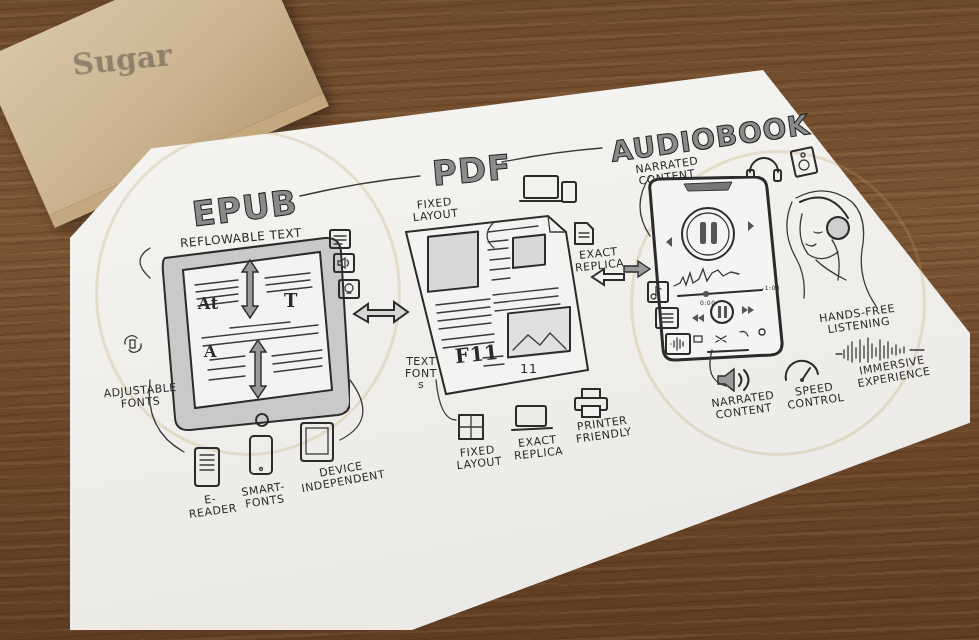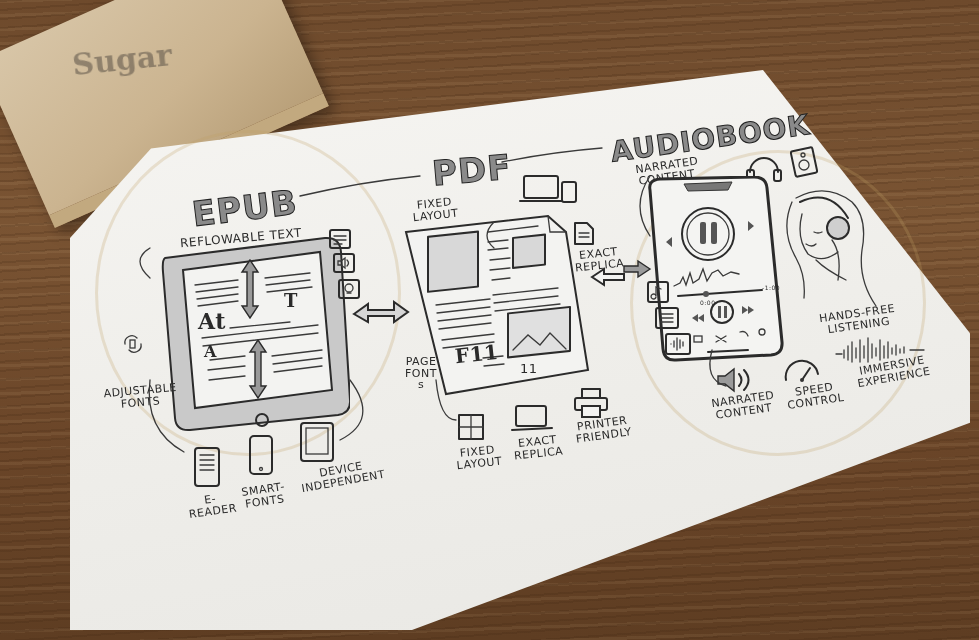--- a/index.html
+++ b/index.html
@@ -85,21 +85,21 @@
       <line x1="53" y1="116" x2="168" y2="103"></line>
     <line x1="60" y1="130" x2="95" y2="126"></line>
       <line x1="58" y1="140" x2="95" y2="136"></line>
       <line x1="59" y1="150" x2="95" y2="146"></line>
     <line x1="122" y1="126" x2="172" y2="120"></line>
       <line x1="123" y1="134" x2="172" y2="128"></line>
       <line x1="124" y1="142" x2="172" y2="136"></line>
   </g>
   <circle cx="112" cy="190" r="6" class="ink"></circle>
 </svg>
-<div class="lbl" style="left:198px;top:310px;font-family:'DejaVu Serif',serif;font-size:22px;text-transform:none;font-weight:bold;">At</div>
+<div class="lbl" style="left:198px;top:296px;font-family:'DejaVu Serif',serif;font-size:16px;text-transform:none;font-weight:bold;">At</div>
 <div class="lbl" style="left:284px;top:292px;font-family:'DejaVu Serif',serif;font-size:18px;font-weight:bold;">T</div>
 <div class="lbl" style="left:204px;top:344px;font-family:'DejaVu Serif',serif;font-size:16px;font-weight:bold;">A</div>
 
 <svg class="sketch" style="left:328px;top:228px;" width="24" height="22">
     <rect x="2" y="2" width="20" height="18" rx="2" class="ink"></rect>
     <line x1="6" y1="8" x2="18" y2="8" class="thin"></line>
     <line x1="6" y1="12" x2="18" y2="12" class="thin"></line>
     <line x1="6" y1="16" x2="14" y2="16" class="thin"></line>
   </svg>
 <svg class="sketch" style="left:332px;top:252px;" width="24" height="22">
@@ -174,21 +174,21 @@
       <line x1="41" y1="119" x2="93" y2="113"></line>
     <line x1="44" y1="130" x2="96" y2="124"></line>
       <line x1="45" y1="138" x2="96" y2="132"></line>
       <line x1="85" y1="148" x2="105" y2="146"></line>
       <line x1="86" y1="156" x2="106" y2="154"></line>
   </g>
   <circle cx="0" cy="0" r="0"></circle>
 </svg>
 <div class="lbl" style="left:455px;top:344px;font-family:'DejaVu Serif',serif;font-size:20px;font-weight:bold;transform:rotate(-6deg);">F11</div>
 <div class="lbl" style="left:520px;top:362px;font-size:13px;">11</div>
-<div class="lbl" style="left:400px;top:356px;width:42px;text-transform:none;">PAGE FONT s</div>
+<div class="lbl" style="left:400px;top:356px;width:42px;text-transform:none;">TEXT FONT s</div>
 
 <svg class="sketch" style="left:518px;top:172px;" width="62" height="36">
     <rect x="6" y="4" width="34" height="22" rx="2" class="ink"></rect>
     <line x1="2" y1="29" x2="44" y2="29" class="ink"></line>
     <rect x="44" y="10" width="14" height="20" rx="2" class="ink"></rect>
   </svg>
 <svg class="sketch" style="left:572px;top:220px;" width="24" height="26">
     <path d="M3 3 h12 l6 6 v15 h-18z" class="ink"></path>
     <g class="thin">
       <line x1="7" y1="13" x2="17" y2="13"></line>

